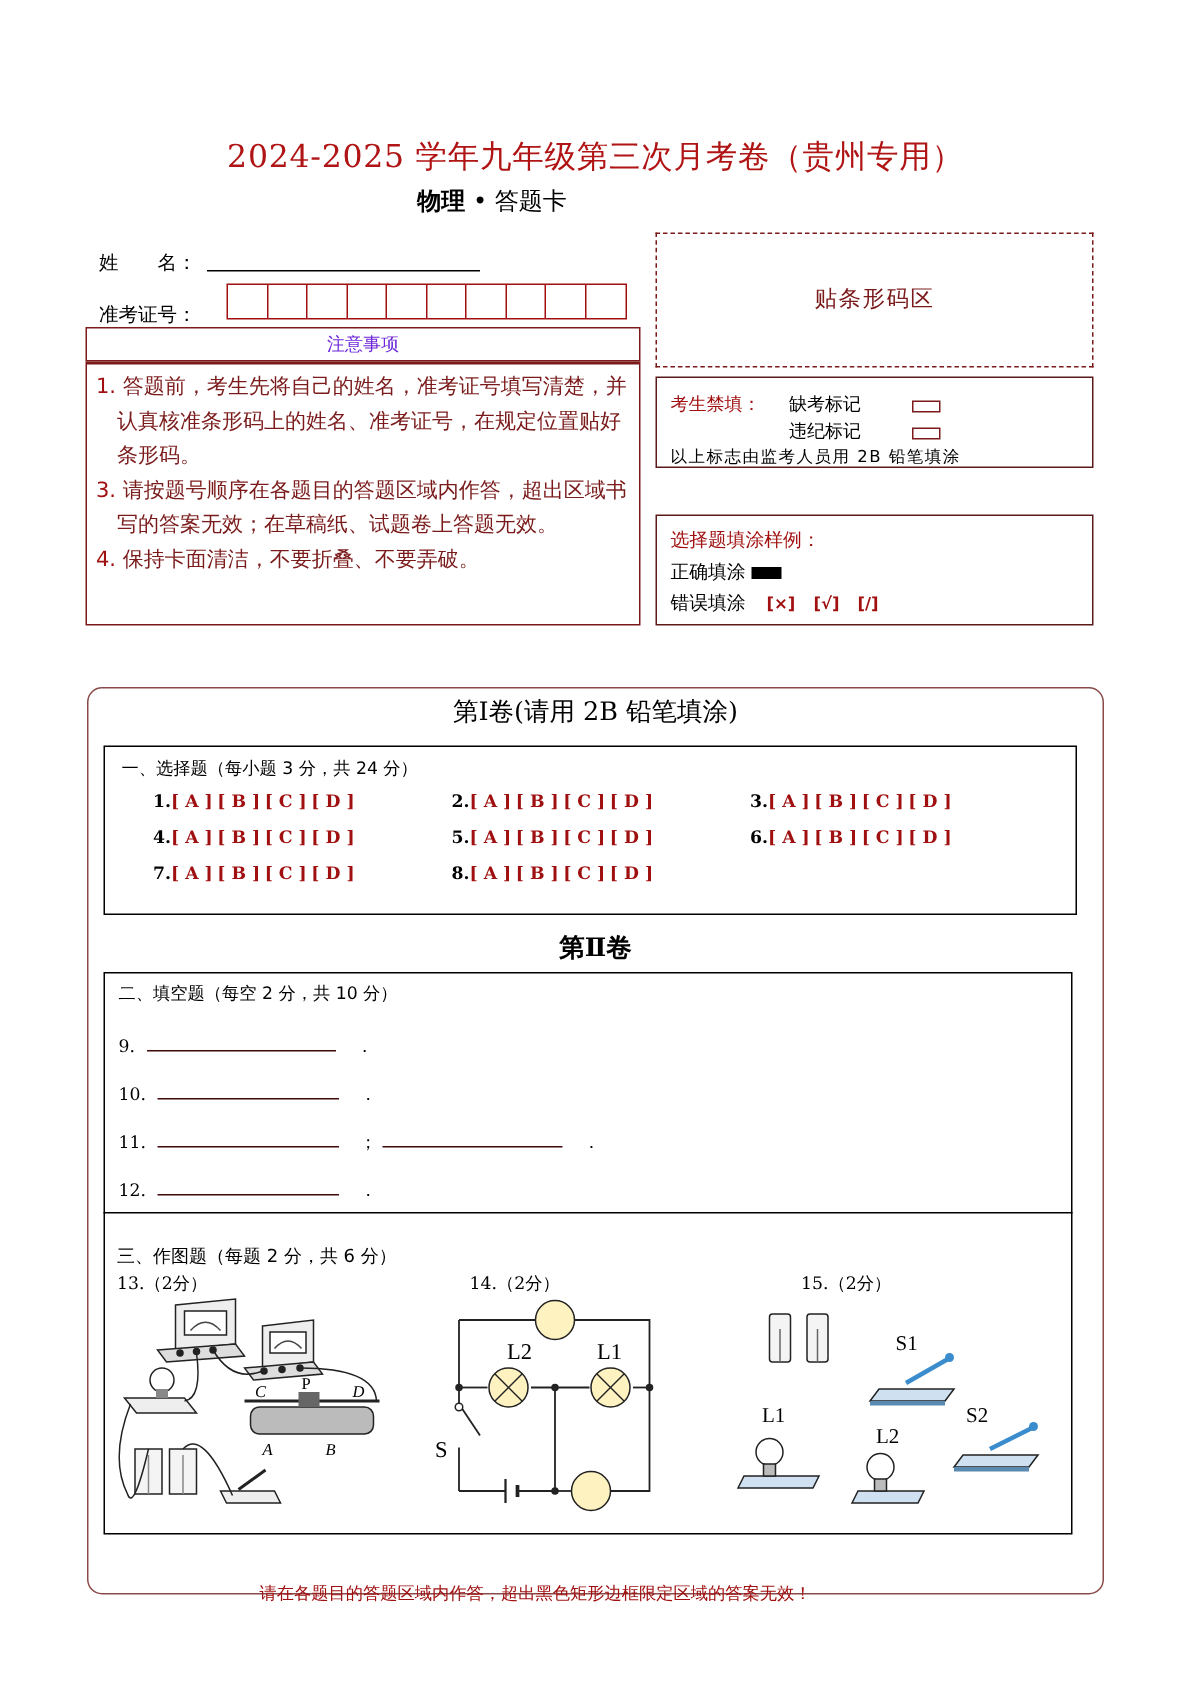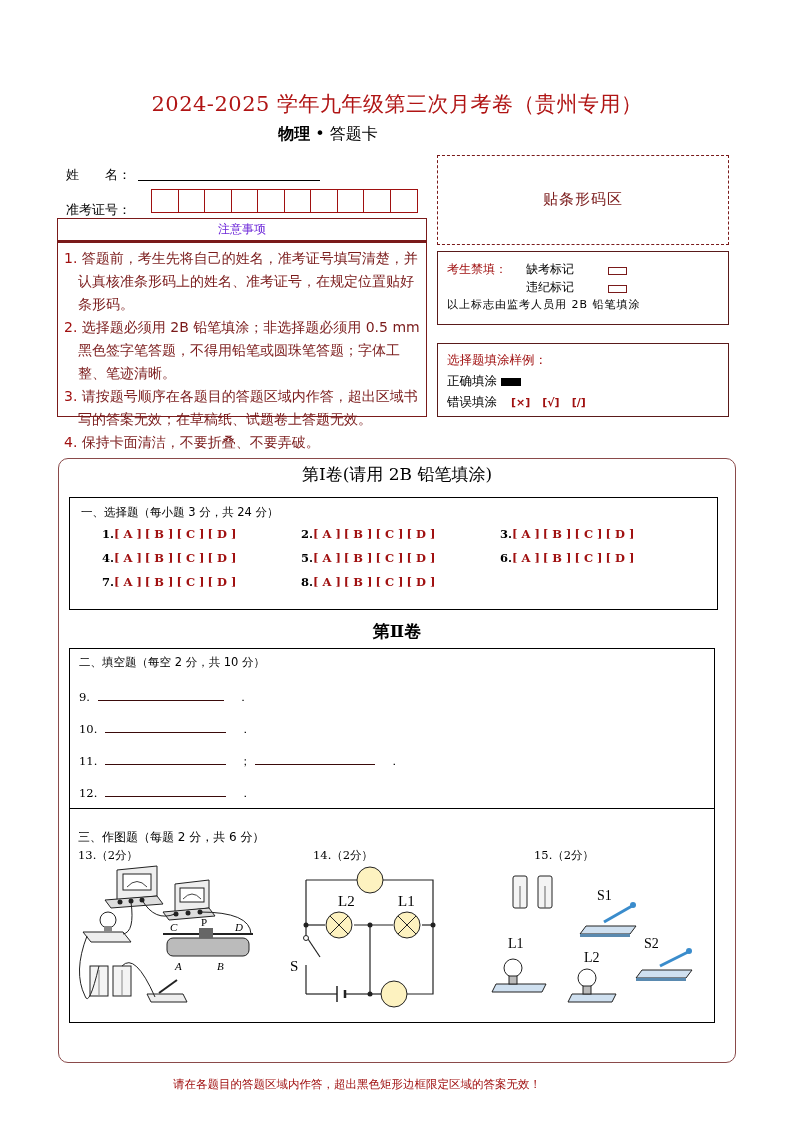--- a/index.html
+++ b/index.html
@@ -21,21 +21,21 @@
 
   
   .notice-head { left: 57px; top: 218px; width: 370px; height: 23px; border: 1px solid #7a1a1a; text-align: center; font-size: 12px; line-height: 21px; color: #6d28d9; }
   .notice-body { left: 57px; top: 241px; width: 370px; height: 176px; border: 1px solid #7a1a1a; border-top: 2px solid #7a1a1a; padding: 4px 6px 0 6px; font-size: 14px; line-height: 23px; color: #7a1a1a; }
   .notice-body .item { padding-left: 14px; text-indent: -14px; }
   .notice-body .num { color: #a01010; }
 
   
   .barcode { left: 437px; top: 155px; width: 292px; height: 90px; border: 1px dashed #7a1a1a; text-align: center; line-height: 86px; font-size: 15px; color: #7a1a1a; letter-spacing: 1px; }
 
-  .forbid { left: 437px; top: 251px; width: 292px; height: 74px; border: 1px solid #5a1a1a; font-size: 12px; }
+  .forbid { left: 437px; top: 251px; width: 292px; height: 61px; border: 1px solid #5a1a1a; font-size: 12px; }
   .forbid .row { position: absolute; }
   .markbox { display: inline-block; width: 19px; height: 8px; border: 1px solid #7a1a1a; vertical-align: middle; }
 
   .sample { left: 437px; top: 343px; width: 292px; height: 74px; border: 1px solid #5a1a1a; font-size: 12.5px; }
   .blackbar { display: inline-block; width: 20px; height: 8px; background: #000; vertical-align: middle; }
 
   
   .outer { left: 58px; top: 458px; width: 678px; height: 605px; border: 1px solid #8a4a4a; border-radius: 10px; }
   .sec1-title { left: 58px; width: 678px; top: 463px; text-align: center; font-size: 17px; font-family: "DejaVu Serif", "Liberation Serif", serif; }
   .mcq-box { left: 69px; top: 497px; width: 649px; height: 113px; border: 1px solid #000; }
@@ -47,21 +47,21 @@
   .sec2-title { left: 58px; width: 678px; top: 620px; text-align: center; font-size: 17px; font-family: "DejaVu Serif", "Liberation Serif", serif; font-weight: bold; }
   .fill-box { left: 69px; top: 648px; width: 646px; height: 375px; border: 1px solid #000; }
   .divider { left: 69px; top: 808px; width: 646px; border-top: 1px solid #000; }
   .fill-head { left: 79px; top: 655px; font-size: 11.5px; }
   .fill-row { font-family: "DejaVu Serif", "Liberation Serif", serif; font-size: 11.5px; }
   .blank { display: inline-block; border-bottom: 1px solid #3a0a0a; height: 12px; vertical-align: baseline; }
 
   .draw-head { left: 78px; top: 829px; font-size: 12px; }
   .sub-label { font-size: 11.5px; font-family: "DejaVu Serif", "Liberation Serif", serif; }
 
-  .footer-note { left: 58px; width: 598px; top: 1077px; text-align: center; font-size: 11.5px; color: #a01010; }
+  .footer-note { left: 58px; width: 598px; top: 1055px; text-align: center; font-size: 11.5px; color: #a01010; }
 </style>
 </head>
 <body>
 
 <div class="abs title">2024-2025 学年九年级第三次月考卷（贵州专用）</div>
 <div class="abs subtitle">
   <b>物理</b>
   <span>•</span>
   <span>答题卡</span>
 </div>
@@ -78,21 +78,20 @@
   <div class="cell"></div>
   <div class="cell"></div>
   <div class="cell"></div>
   <div class="cell"></div>
   <div class="cell"></div>
 </div>
 
 <div class="abs notice-head">注意事项</div>
 <div class="abs notice-body">
   <div class="item"><span class="num">1.</span> <span>答题前，考生先将自己的姓名，准考证号填写清楚，并认真核准条形码上的姓名、准考证号，在规定位置贴好条形码。</span></div>
-  <div class="item"><span class="num">2.</span> <span>选择题必须用 2B 铅笔填涂；非选择题必须用 0.5 mm 黑色签字笔答题，不得用铅笔或圆珠笔答题；字体工整、笔迹清晰。</span></div>
   <div class="item"><span class="num">3.</span> <span>请按题号顺序在各题目的答题区域内作答，超出区域书写的答案无效；在草稿纸、试题卷上答题无效。</span></div>
   <div class="item"><span class="num">4.</span> <span>保持卡面清洁，不要折叠、不要弄破。</span></div>
 </div>
 
 <div class="abs barcode">贴条形码区</div>
 
 <div class="abs forbid">
   <div class="row" style="left:9px;top:9px;color:#a01010;">考生禁填：</div>
   <div class="row" style="left:88px;top:9px;">缺考标记</div>
   <div class="row" style="left:170px;top:11px;"><span class="markbox"></span></div>

